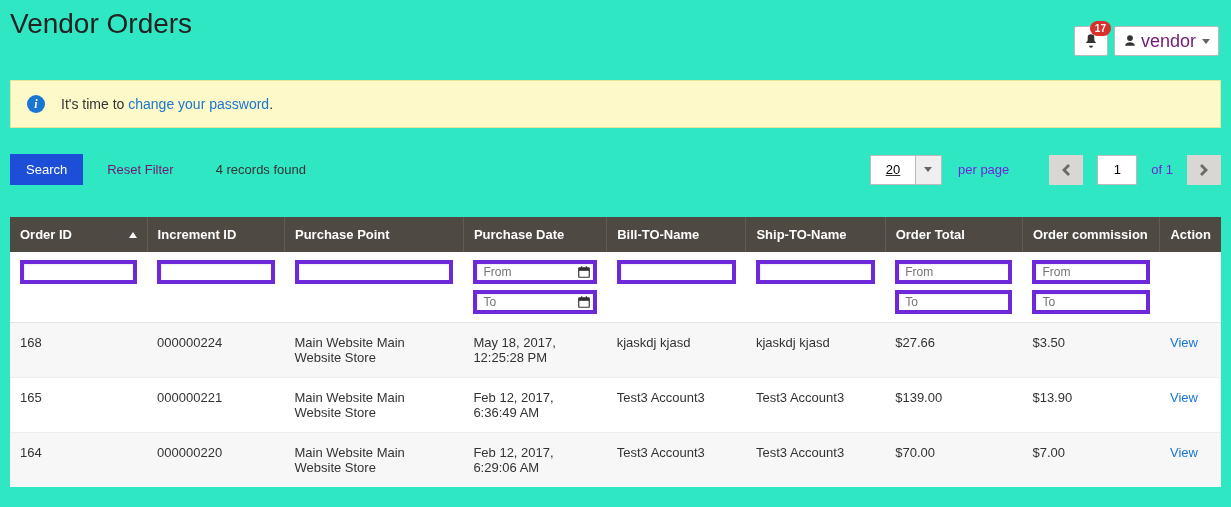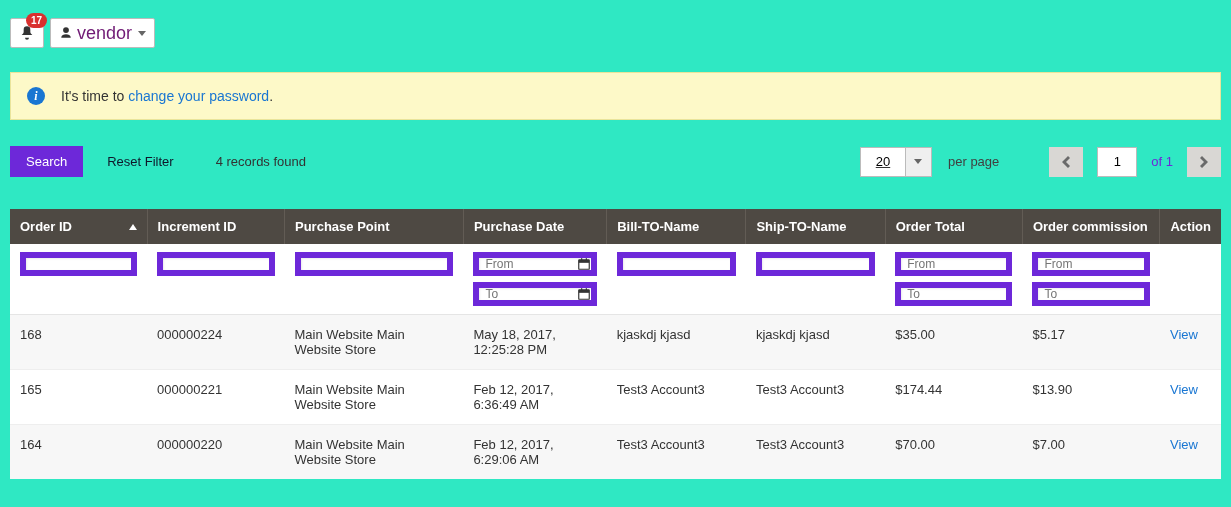--- a/index.html
+++ b/index.html
@@ -19,21 +19,21 @@
     padding: 8px 12px 24px 10px;
   }
   .page-title {
     font-size: 28px;
     font-weight: 300;
     color: #222;
   }
   .header-buttons {
     display: flex;
     gap: 6px;
-    margin-top: 10px;
+    margin-top: 18px;
   }
   .notif-btn, .user-btn {
     background: #fff;
     border: 1px solid #bbb;
     border-radius: 2px;
     height: 30px;
     display: flex;
     align-items: center;
     padding: 0 8px;
     cursor: pointer;
@@ -76,41 +76,41 @@
     font-style: italic;
   }
   .notice .msg { color: #333; font-size: 14px; text-align: right; }
   .notice .msg a { color: #1976d2; text-decoration: none; cursor:pointer; }
   .toolbar {
     display:flex; align-items:center; justify-content: space-between;
     padding: 0 10px 14px 10px;
   }
   .toolbar-left { display:flex; align-items:center; gap: 24px; }
   .search-btn {
-    background: #6d28d9;
+    background: #1d4ed8;
     color: #fff;
     border: none;
     padding: 8px 16px;
     font-size: 13px;
     cursor: pointer;
   }
-  .reset-link { color: #0f172a; cursor:pointer; font-size: 13px; }
+  .reset-link { color: #701a75; cursor:pointer; font-size: 13px; }
   .records-found { color: #333; font-size: 13px; margin-left: 18px; }
   .toolbar-right { display:flex; align-items:center; gap: 10px; }
   .perpage-select {
     display:flex; text-decoration:underline;
   }
   .perpage-select input {
     width: 46px; height: 30px; border:1px solid #bbb; text-align:center; font-size:13px; background:#fff;
   }
   .perpage-select .dd {
     width: 26px; height: 30px; background:#efefef; border:1px solid #bbb; border-left:none;
     display:flex; align-items:center; justify-content:center; cursor:pointer;
   }
-  .perpage-label { color:#404040; font-size:13px; margin-left:6px; margin-right: 40px; }
+  .perpage-label { color:#6d28d9; font-size:13px; margin-left:6px; margin-right: 30px; }
   .pager { display:flex; align-items:center; gap: 14px; }
   .pager .nav-btn {
     width: 34px; height: 30px; background:#d9d7d4; border:none; display:flex;align-items:center;justify-content:center; cursor:pointer;
   }
   .pager .nav-btn svg { display:block; }
   .pager .page-input {
     width: 40px; height: 30px; border:1px solid #bbb; text-align:center; font-size:13px; background:#fff;
   }
   .pager .of-pages { color:#6d28d9; font-size:13px; }
 
@@ -137,21 +137,21 @@
   }
   .filter-row td {
     background:#fff;
     padding: 8px 10px 8px 10px;
     border-bottom: 1px solid #e5e5e5;
     vertical-align: top;
   }
   .filter-row input[type=text] {
     width: 100%;
     height: 24px;
-    border: 6px solid #6d28d9;
+    border: 4px solid #6d28d9;
     box-shadow: inset 1px 1px 2px rgba(0,0,0,0.08);
     padding: 0 6px;
     font-size: 12px;
   }
   .filter-range { display:flex; flex-direction:column; gap:6px; }
   .date-input-wrap { position:relative; }
   .date-input-wrap input { padding-right: 24px; }
   .cal-icon {
     position:absolute; right:4px; top:3px; width:18px; height:18px;
     display:flex;align-items:center;justify-content:center; cursor:pointer;
@@ -175,20 +175,21 @@
   col.c-bill  { width: 140px; }
   col.c-ship  { width: 140px; }
   col.c-total { width: 138px; }
   col.c-comm  { width: 138px; }
   col.c-act   { width: 58px; }
 </style>
 </head>
 <body>
 
 <div class="header-row">
+  <h1 class="page-title">Vendor Orders</h1>
   <div class="header-buttons">
     <div class="notif-btn">
       <span class="bell-icon">
         <svg width="16" height="16" viewBox="0 0 24 24" fill="#333">
             <path d="M12 2a5 5 0 0 0-5 5v3.5c0 .8-.5 1.9-1.1 2.5L4 15h16l-1.9-2c-.6-.6-1.1-1.7-1.1-2.5V7a5 5 0 0 0-5-5zm0 20a3 3 0 0 0 3-3H9a3 3 0 0 0 3 3z"></path>
           </svg>
       </span>
       <span class="badge">17</span>
     </div>
     <div class="user-btn">
@@ -315,32 +316,32 @@
       <td></td>
     </tr>
 
   <tr class="data-row">
           <td>168</td>
           <td>000000224</td>
           <td>Main Website Main Website Store</td>
           <td>May 18, 2017, 12:25:28 PM</td>
           <td>kjaskdj kjasd</td>
           <td>kjaskdj kjasd</td>
-          <td>$35.00</td>
-          <td>$5.17</td>
+          <td>$27.66</td>
+          <td>$3.50</td>
           <td><span class="view-link">View</span></td>
         </tr>
         <tr class="data-row">
           <td>165</td>
           <td>000000221</td>
           <td>Main Website Main Website Store</td>
           <td>Feb 12, 2017, 6:36:49 AM</td>
           <td>Test3 Account3</td>
           <td>Test3 Account3</td>
-          <td>$174.44</td>
+          <td>$139.00</td>
           <td>$13.90</td>
           <td><span class="view-link">View</span></td>
         </tr>
         <tr class="data-row">
           <td>164</td>
           <td>000000220</td>
           <td>Main Website Main Website Store</td>
           <td>Feb 12, 2017, 6:29:06 AM</td>
           <td>Test3 Account3</td>
           <td>Test3 Account3</td>

